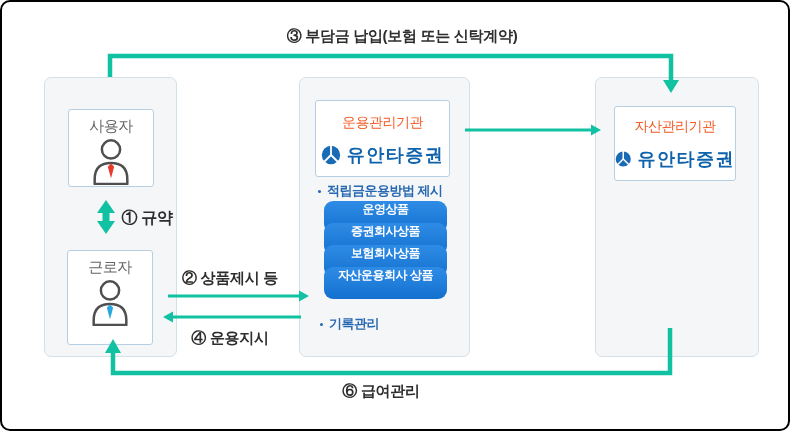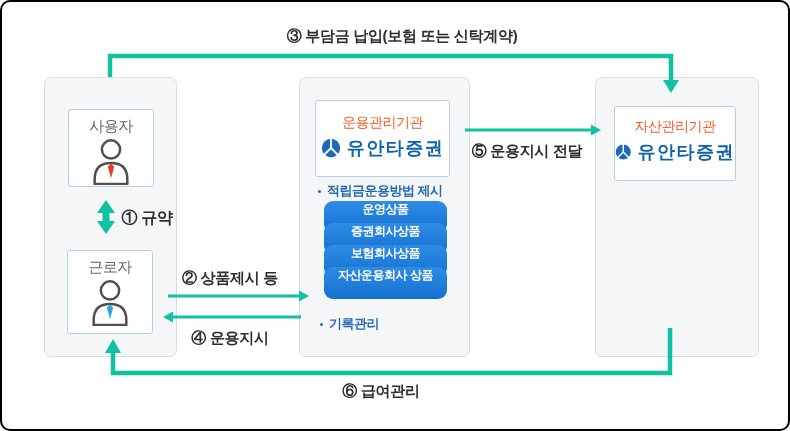--- a/index.html
+++ b/index.html
@@ -9,21 +9,21 @@
   .flow-label{position:absolute;transform:translate(-50%,-50%);z-index:6;white-space:nowrap;
               font-size:15px;font-weight:bold;color:#2d2d2d;letter-spacing:-0.3px;}
   .group-box{position:absolute;background:#f5f6f8;border:1px solid #d3dfe9;border-radius:7px;z-index:1;}
   .inner-card{position:absolute;background:#ffffff;border:1px solid #b7cfe2;border-radius:3px;
               box-sizing:border-box;z-index:2;}
   .person-card{display:flex;flex-direction:column;align-items:center;padding-top:7px;}
   .person-card .p-label{font-size:15px;color:#666;letter-spacing:-0.5px;}
   .person-card svg{margin-top:1px;}
   .org-card{text-align:center;}
   .org-type{font-size:14px;font-weight:normal;color:#f15a24;letter-spacing:-0.5px;margin-top:13px;}
-  .brand-row{display:flex;align-items:center;justify-content:center;gap:6px;margin-top:4px;}
+  .brand-row{display:flex;align-items:center;justify-content:center;gap:6px;margin-top:11px;}
   .brand-name{font-size:18px;font-weight:bold;color:#0f62ac;letter-spacing:1.5px;white-space:nowrap;}
   .pill{position:absolute;left:322px;width:123px;height:32px;border-radius:9px;z-index:2;
         background:linear-gradient(#2e8ce6,#1470cf);color:#fff;font-size:12px;font-weight:bold;
         line-height:16px;text-align:center;letter-spacing:-0.5px;}
   .mid-bullet{position:absolute;z-index:2;font-size:13px;font-weight:bold;color:#2668b2;
               letter-spacing:-0.5px;white-space:nowrap;display:flex;align-items:center;gap:6px;}
   .dot{width:3px;height:3px;border-radius:50%;background:#2668b2;flex:0 0 auto;}
 </style>
 </head>
 <body>
@@ -47,36 +47,35 @@
       <polygon points="589,122.5 589,133.5 599,128"></polygon>
       <polygon points="95,211 113,211 104,198"></polygon>
       <polygon points="95,219 113,219 104,232"></polygon>
     </g>
   </svg>
 
   <div class="flow-label" style="left:400px;top:34px;">③ 부담금 납입(보험 또는 신탁계약)</div>
   <div class="flow-label" style="left:145px;top:216px;font-size:16px;">① 규약</div>
   <div class="flow-label" style="left:228px;top:276px;">② 상품제시 등</div>
   <div class="flow-label" style="left:228px;top:336px;">④ 운용지시</div>
-  <div class="flow-label" style="left:525px;top:149px;">⑤ 운용지시 전달</div>
   <div class="flow-label" style="left:379px;top:389px;">⑥ 급여관리</div>
 
   <div class="group-box" style="left:42px;top:75px;width:131px;height:278px;">
   </div>
 
   <div class="inner-card person-card" style="left:66px;top:107px;width:86px;height:78px;">
     <span class="p-label">사용자</span>
     <svg width="44" height="48" viewBox="0 0 44 50">
       <path d="M5,49 L5,44 C5,31 12,27 22,27 C32,27 39,31 39,44 L39,49 Z" fill="#fff" stroke="#4f4f4f" stroke-width="2.6" stroke-linejoin="round"></path>
       <polygon points="22,27.5 18.7,31 22,43 25.3,31" fill="#e8392b"></polygon>
       <circle cx="22" cy="13" r="9.5" fill="#fff" stroke="#4f4f4f" stroke-width="2.6"></circle>
     </svg>
   </div>
 
-  <div class="inner-card person-card" style="left:65px;top:248px;width:86px;height:84px;">
+  <div class="inner-card person-card" style="left:65px;top:248px;width:86px;height:95px;">
     <span class="p-label">근로자</span>
     <svg width="44" height="48" viewBox="0 0 44 50">
       <path d="M5,49 L5,44 C5,31 12,27 22,27 C32,27 39,31 39,44 L39,49 Z" fill="#fff" stroke="#4f4f4f" stroke-width="2.6" stroke-linejoin="round"></path>
       <polygon points="22,27.5 18.7,31 22,43 25.3,31" fill="#2aa7df"></polygon>
       <circle cx="22" cy="13" r="9.5" fill="#fff" stroke="#4f4f4f" stroke-width="2.6"></circle>
     </svg>
   </div>
 
   <div class="group-box" style="left:297px;top:75px;width:169px;height:278px;"></div>
 

